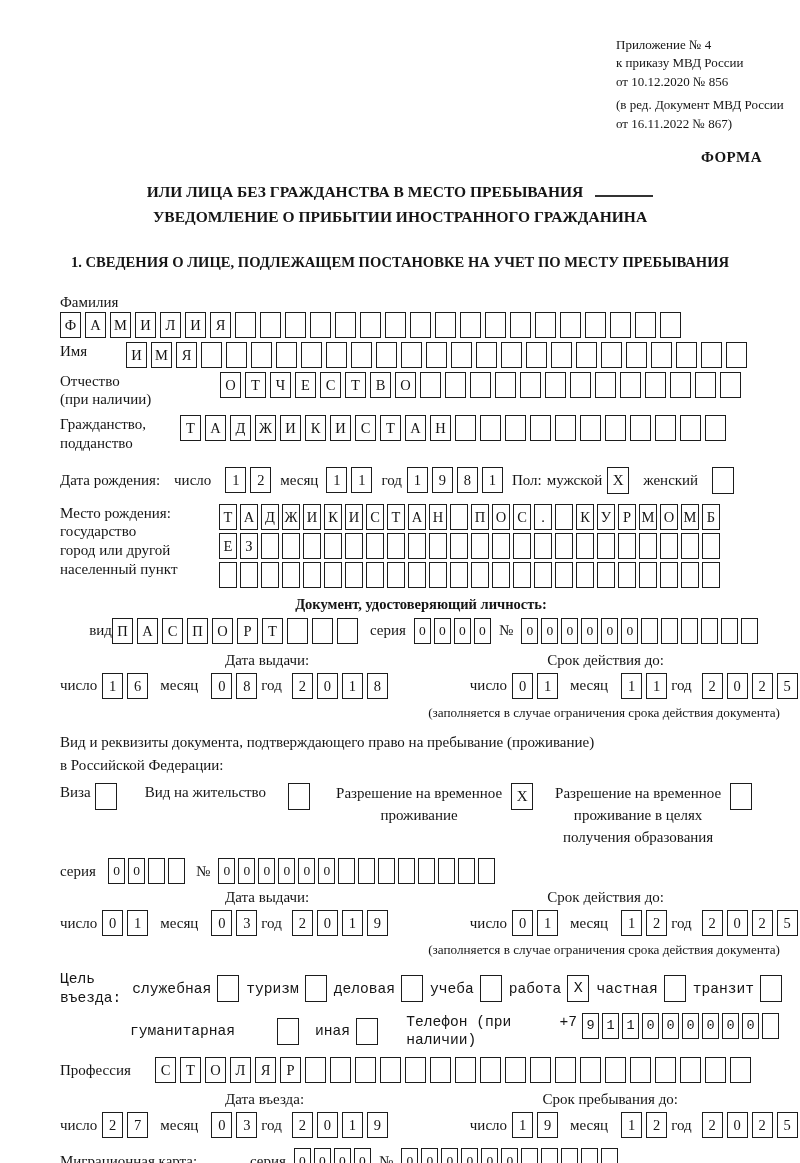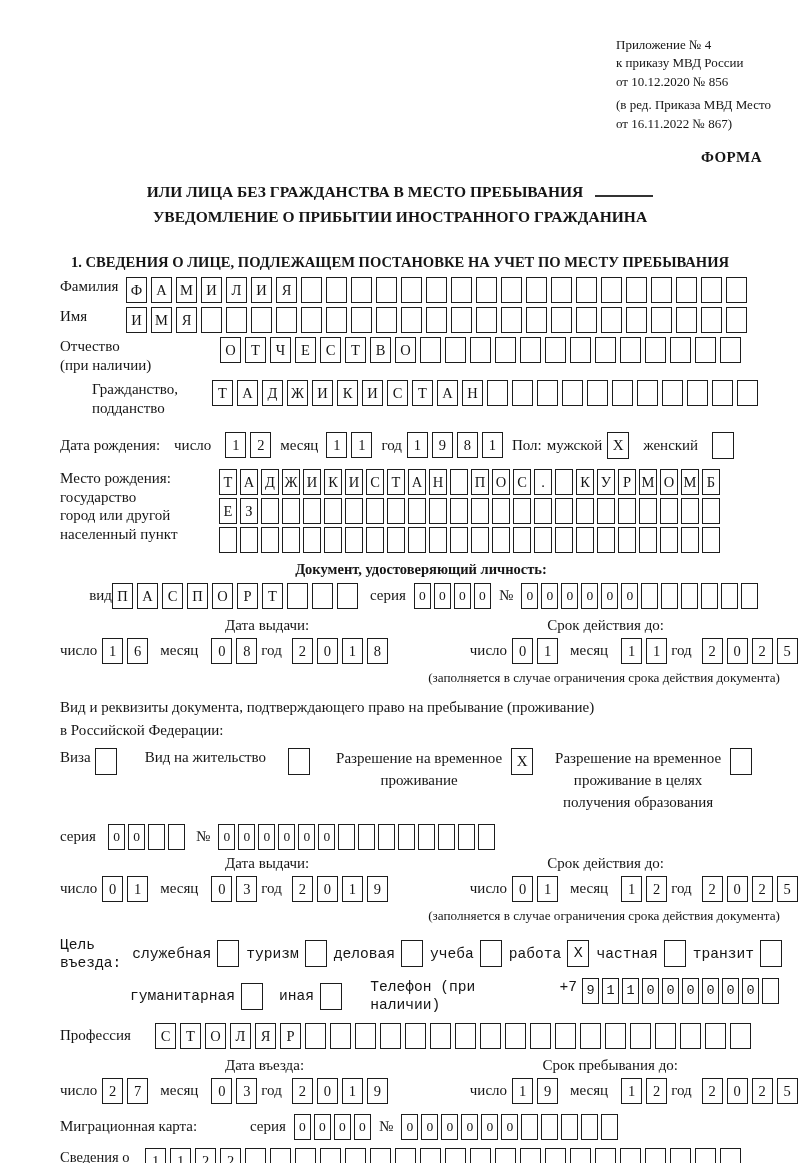--- a/index.html
+++ b/index.html
@@ -13,21 +13,21 @@
   .forma { font-weight:bold; font-size:15px; text-align:right; padding-right:38px; margin-top:16px; letter-spacing:0.5px; }
   .title { text-align:center; font-weight:bold; font-size:15.5px; line-height:1.6; margin-top:14px; }
   .blank-line { display:inline-block; width:58px; height:0.95em; border-bottom:2px solid #333; margin-left:12px; }
   .sec1 { font-weight:bold; font-size:14.6px; text-align:center; margin-top:24px; white-space:nowrap; }
 
   
   .frow { display:flex; align-items:flex-start; margin-top:4px; font-size:15px; }
   .lbl { line-height:1.25; }
   .lblcol { flex:none; }
   .w66 { width:66px; flex:none; }
-  .w120 { width:120px; flex:none;margin-left:32px; }
+  .w120 { width:120px; flex:none; }
   .w160 { width:160px; flex:none; }
   .w145 { width:145px; flex:none; }
   .w85  { width:85px; flex:none; }
 
   .boxcol { display:flex; flex-direction:column; gap:3px; }
 
   
   .boxrow { display:inline-flex; white-space:nowrap; }
   .cell { flex:none; display:inline-block; width:19px; height:24px; border:1.5px solid #1d1d1d;
           margin-right:4px; text-align:center; font-size:14.5px; line-height:24px; background:#fff; }
@@ -61,36 +61,36 @@
 </style>
 </head>
 <body>
 
 <div class="page">
 
   <div class="appendix">
     <div>Приложение № 4</div>
     <div>к приказу МВД России</div>
     <div>от 10.12.2020 № 856</div>
-    <div class="amend">(в ред. Приказа МВД Место</div>
+    <div class="amend">(в ред. Документ МВД России</div>
     <div>от 16.11.2022 № 867)</div>
   </div>
 
   <div class="forma">ФОРМА</div>
 
   <div class="title">
     <div><span>ИЛИ ЛИЦА БЕЗ ГРАЖДАНСТВА В МЕСТО ПРЕБЫВАНИЯ</span><span class="blank-line"></span></div>
     <div>УВЕДОМЛЕНИЕ О ПРИБЫТИИ ИНОСТРАННОГО ГРАЖДАНИНА</div>
   </div>
 
   <div class="sec1">1. СВЕДЕНИЯ О ЛИЦЕ, ПОДЛЕЖАЩЕМ ПОСТАНОВКЕ НА УЧЕТ ПО МЕСТУ ПРЕБЫВАНИЯ</div>
 
   <div class="content">
 
-    <div class="frow" style="margin-top:6px;">
+    <div class="frow" style="margin-top:22px;flex-direction:column;">
       <div class="lbl w66">Фамилия</div>
       <div class="boxrow">
           <span class="cell">Ф</span>
           <span class="cell">А</span>
           <span class="cell">М</span>
           <span class="cell">И</span>
           <span class="cell">Л</span>
           <span class="cell">И</span>
           <span class="cell">Я</span>
           <span class="cell"></span>
@@ -537,21 +537,21 @@
           <span>частная</span>
           <span class="chk"></span>
         </span>
       <span class="opt">
           <span>транзит</span>
           <span class="chk"></span>
         </span>
     </div>
 
     <div class="purpose" style="margin-top:6px; margin-left:70px;">
-      <span class="opt" style="margin-left:0;">
+      <span class="opt" style="margin-left:0;gap:36px;">
           <span>гуманитарная</span>
           <span class="chk"></span>
         </span>
       <span class="opt" style="margin-left:16px;">
           <span>иная</span>
           <span class="chk"></span>
         </span>
       <span class="lbl" style="margin-left:28px;">Телефон (при наличии)</span>
       <span class="lbl" style="margin-left:24px;">+7</span>
       <span class="boxrow narrow gapS">

